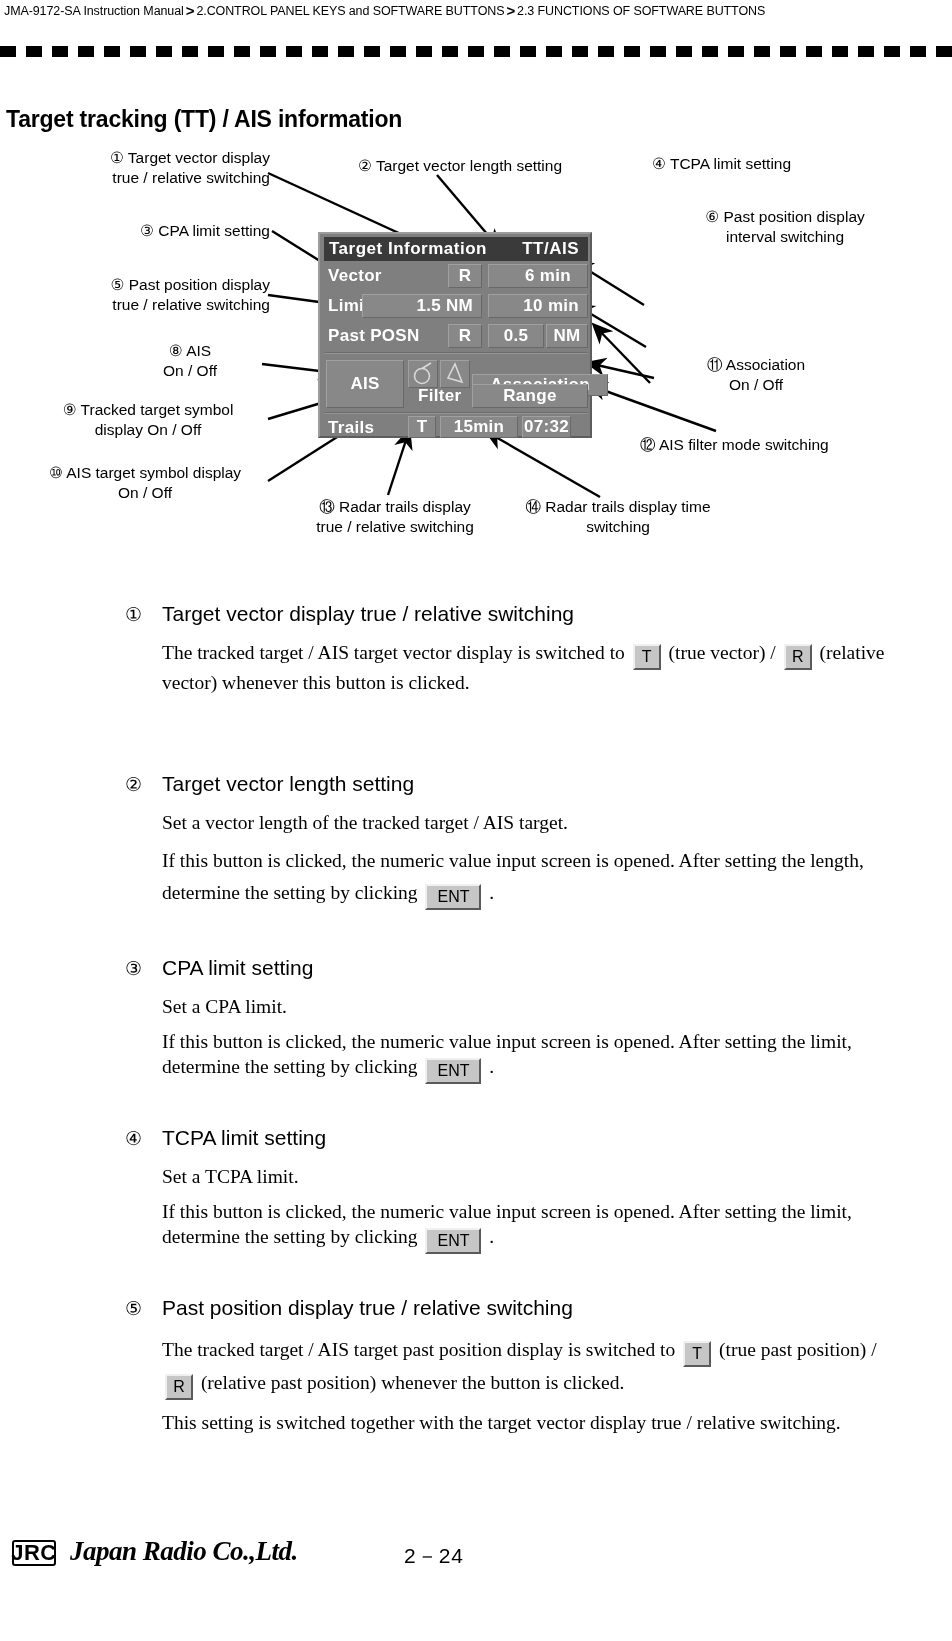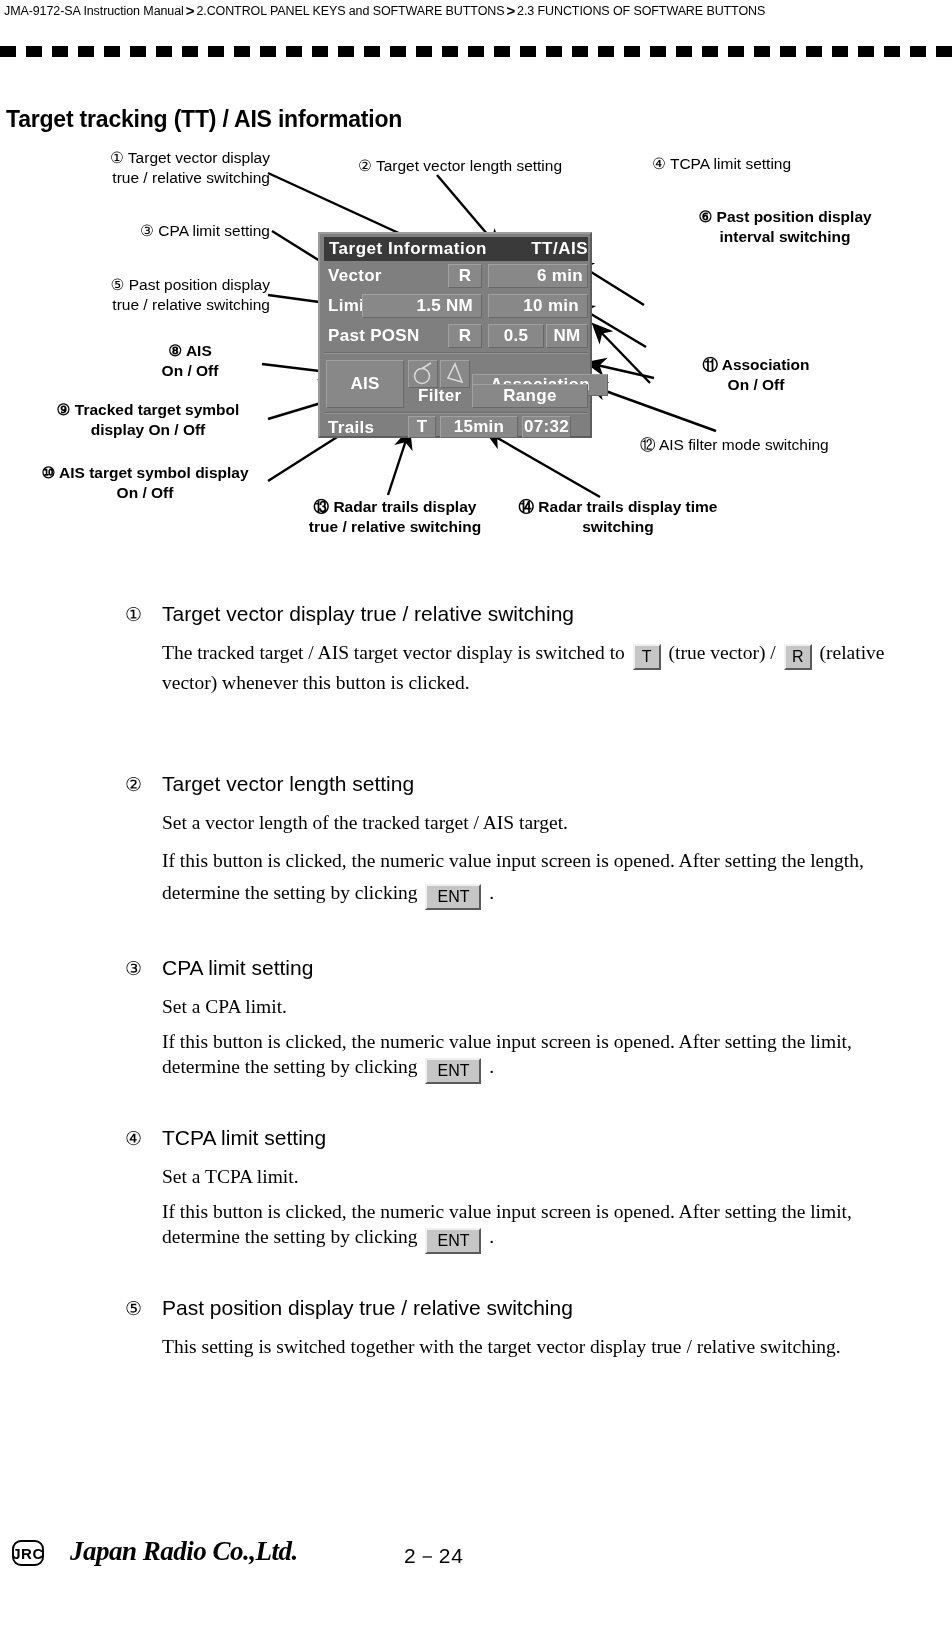--- a/index.html
+++ b/index.html
@@ -78,21 +78,21 @@
   }
   .calloutlbl {
     position: absolute;
     font-family: "Liberation Sans", sans-serif;
     font-size: 15.5px;
     line-height: 20px;
     color: #000;
     white-space: pre-line;
   }
   .ta-r  { text-align: right; }
-  .ta-c  { text-align: center; font-weight: bold; }
+  .ta-c  { text-align: center; }
   .ta-l  { text-align: left; }
 
   
   .panel {
     position: absolute;
     left: 318px;
     top: 97px;
     width: 274px;
     height: 206px;
     background: #7f7f7f;
@@ -111,21 +111,21 @@
     width: 264px;
     height: 24px;
     background: #3a3a3a;
     display: flex;
     align-items: center;
     font-size: 17px;
     font-weight: bold;
     letter-spacing: 0.5px;
   }
   .panel-title .pt-l { padding-left: 5px; }
-  .panel-title .pt-r { margin-left: auto; padding-right: 0; }
+  .panel-title .pt-r { margin-left: auto; padding-right: 9px; }
 
   .pbtn {
     position: absolute;
     background: #888888;
     border-top: 1px solid #a0a0a0;
     border-left: 1px solid #a0a0a0;
     border-right: 1px solid #686868;
     border-bottom: 1px solid #686868;
     box-sizing: border-box;
     display: flex;
@@ -221,27 +221,27 @@
     position: absolute;
     left: 0;
     top: 1528px;
     width: 952px;
     height: 60px;
   }
   .jrc-badge {
     position: absolute;
     left: 12px;
     top: 12px;
-    width: 32px;
+    width: 44px;
     height: 26px;
     border: 2px solid #000;
-    border-radius: 9px;
-    font-family: "Liberation Sans", sans-serif;
-    font-weight: bold;
-    font-size: 15px;
+    border-radius: 3px;
+    font-family: "Liberation Sans", sans-serif;
+    font-weight: bold;
+    font-size: 22px;
     display: flex;
     align-items: center;
     justify-content: center;
     box-sizing: border-box;
     letter-spacing: 0.5px;
   }
   .jrc-name {
     position: absolute;
     left: 70px;
     top: 8px;
@@ -350,21 +350,21 @@
   </svg>
 
   <div class="panel">
     <div class="panel-title">
       <span class="pt-l">Target  Information</span>
       <span class="pt-r">TT/AIS</span>
     </div>
 
     <div class="plabel" style="left:8px; top:32px;">Vector</div>
     <div class="pbtn" style="left:128px; top:30px; width:34px; height:24px;">R</div>
-    <div class="pbtn" style="left:168px; top:30px; width:100px; height:24px; justify-content:flex-end; padding-right:4px;">6 min</div>
+    <div class="pbtn" style="left:168px; top:30px; width:100px; height:24px; justify-content:flex-end; padding-right:16px;">6 min</div>
 
     <div class="plabel" style="left:8px; top:62px;">Limit</div>
     <div class="pbtn" style="left:42px; top:60px; width:120px; height:24px; justify-content:flex-end; padding-right:8px;">1.5 NM</div>
     <div class="pbtn" style="left:168px; top:60px; width:100px; height:24px; justify-content:flex-end; padding-right:8px;">10 min</div>
 
     <div class="plabel" style="left:8px; top:92px;">Past  POSN</div>
     <div class="pbtn" style="left:128px; top:90px; width:34px; height:24px;">R</div>
     <div class="pbtn" style="left:168px; top:90px; width:56px; height:24px;">0.5</div>
     <div class="pbtn" style="left:226px; top:90px; width:42px; height:24px;">NM</div>
 
@@ -466,20 +466,21 @@
   </div>
   <div class="para">Set a TCPA limit.</div>
   <div class="para"><span>If this button is clicked, the numeric value input screen is opened. After setting the limit, determine the setting by clicking</span> <span class="keycap k-ent">ENT</span> <span>.</span></div>
 </div>
 
 <div class="item" style="top:1296px;">
   <div class="item-head">
     <span class="num">⑤</span>
     <span class="htxt">Past position display true / relative switching</span>
   </div>
+  <div class="para loose"><span>The tracked target / AIS target past position display is switched to</span> <span class="keycap k-sm">T</span> <span>(true past position) /</span> <span class="keycap k-sm">R</span> <span>(relative past position) whenever the button is clicked.</span></div>
   <div class="para">This setting is switched together with the target vector display true / relative switching.</div>
 </div>
 
 <div class="footer">
   <div class="jrc-badge">JRC</div>
   <div class="jrc-name">Japan Radio Co.,Ltd.</div>
   <div class="page-no">2－24</div>
 </div>
 
 </body></html>

